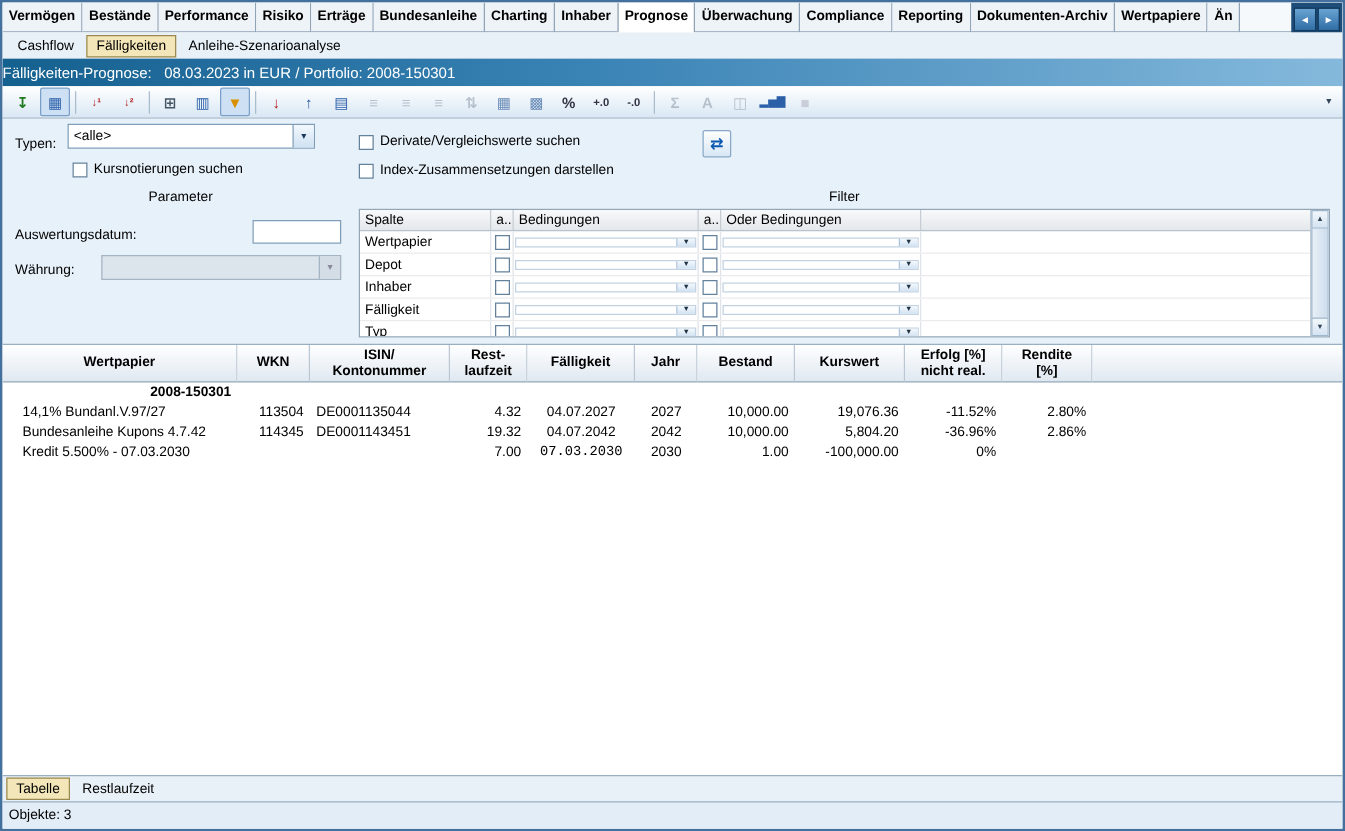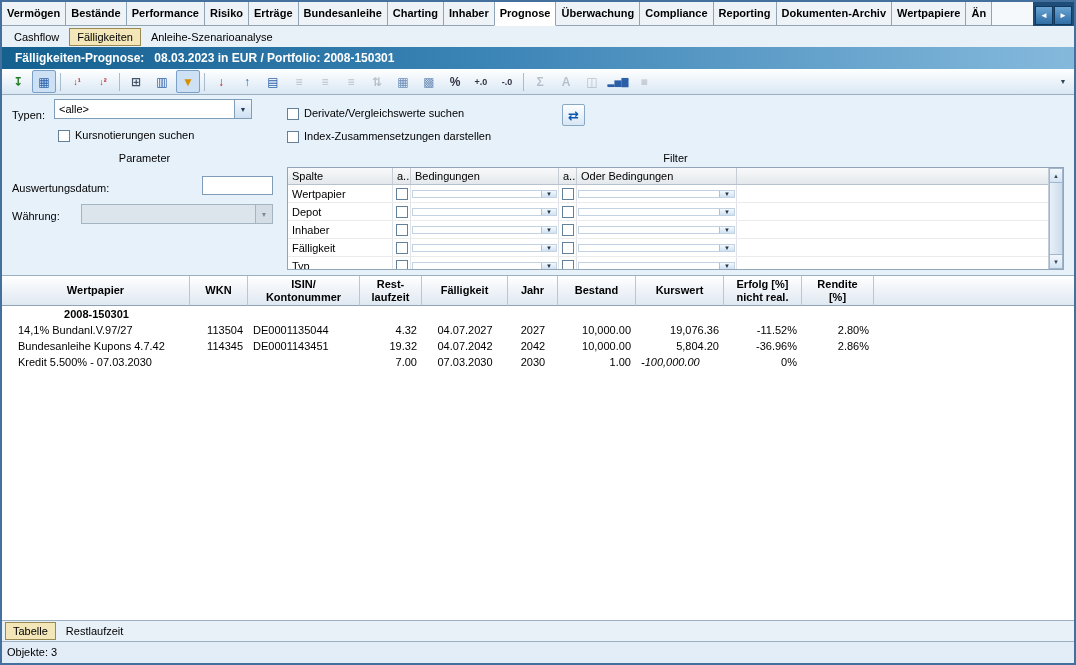--- a/index.html
+++ b/index.html
@@ -13,21 +13,21 @@
   .tab-fill{flex:1 1 auto;border-bottom:1px solid #90a4b6}
   .tab-arrows{position:absolute;right:0;top:0;height:23px;display:flex;align-items:center;gap:1px;background:#1d4d78;padding:2px 2px;border-bottom:1px solid #90a4b6}
   .tab-arrow{width:16px;height:17px;background:linear-gradient(#6aa4d4,#2f6da4);border:1px solid #12395c;color:#fff;font-size:8px;display:flex;align-items:center;justify-content:center}
 
   
   .sub-tabs{position:absolute;top:24px;left:0;right:0;height:21px;background:#e9f1f8;border-bottom:1px solid #9ab0c2;display:flex;align-items:center;padding-left:4px;gap:2px}
   .sub-tab{padding:2px 7px;border:1px solid transparent}
   .sub-tab.active{background:#f3e6b8;border:1px solid #9a8a52}
 
   
-  .title-bar{position:absolute;top:45px;left:0;right:0;height:22px;background:linear-gradient(90deg,#14608f,#3b84b6 45%,#85b9dc);color:#fff;font-weight:bold;font-size:12px;line-height:22px;padding-left:13px;white-space:pre;box-sizing:border-box}
+  .title-bar{position:absolute;top:45px;left:0;right:0;height:22px;background:linear-gradient(90deg,#14608f,#3b84b6 45%,#85b9dc);color:#fff;font-weight:normal;font-size:12px;line-height:22px;padding-left:0;white-space:pre;box-sizing:border-box}
 
   
   .toolbar{position:absolute;top:67px;left:0;right:0;height:26px;background:linear-gradient(#ffffff,#d9e7f4);border-bottom:1px solid #9ab0c2;display:flex;align-items:center;padding:0 3px;box-sizing:border-box}
   .tb-icons{display:flex;align-items:center;height:100%}
   .tb-btn{width:22px;height:21px;margin:0 1px;display:flex;align-items:center;justify-content:center;font-size:12px;font-weight:bold;border:1px solid transparent;border-radius:2px;overflow:hidden}
   .tb-btn.pressed{background:#cde0f4;border-color:#7aa0c8}
   .tb-btn.disabled{opacity:.4}
   .tb-sep{width:1px;height:18px;background:#a8bccc;margin:0 3px}
   .tb-overflow{margin-left:auto;width:16px;height:21px;display:flex;align-items:center;justify-content:center;font-size:7px;color:#345}
 
@@ -347,21 +347,21 @@
             <th>Kurswert</th>
             <th>Erfolg [%]
 nicht real.</th>
             <th>Rendite
 [%]</th>
             <th class="filler"></th>
           </tr>
       </thead>
       <tbody>
           <tr class="group">
-            <td style="text-align: center;">2008-150301</td>
+            <td style="text-align: right;">2008-150301</td>
             <td style="text-align: right;"></td>
             <td style="text-align: left;"></td>
             <td style="text-align: right;"></td>
             <td style="text-align: center;"></td>
             <td style="text-align: center;"></td>
             <td style="text-align: right;"></td>
             <td style="text-align: right;"></td>
             <td style="text-align: right;"></td>
             <td style="text-align: right;"></td>
             <td></td>
@@ -390,24 +390,24 @@
             <td style="text-align: right;">5,804.20</td>
             <td style="text-align: right;">-36.96%</td>
             <td style="text-align: right;">2.86%</td>
             <td></td>
           </tr>
           <tr class="item">
             <td class="indent" style="text-align: left;">Kredit 5.500% - 07.03.2030</td>
             <td style="text-align: right;"></td>
             <td style="text-align: left;"></td>
             <td style="text-align: right;">7.00</td>
-            <td style="text-align: center;">07.03.2030</td>
+            <td style="text-align: center; font-family: Liberation Mono, monospace;">07.03.2030</td>
             <td style="text-align: center;">2030</td>
             <td style="text-align: right;">1.00</td>
-            <td style=" font-style: italic;">-100,000.00</td>
+            <td style="text-align: right;">-100,000.00</td>
             <td style="text-align: right;">0%</td>
             <td style="text-align: right;"></td>
             <td></td>
           </tr>
         </tbody>
     </table>
   </div>
 
   <div class="bottom-tabs">
       <div class="bottom-tab active">Tabelle</div>

